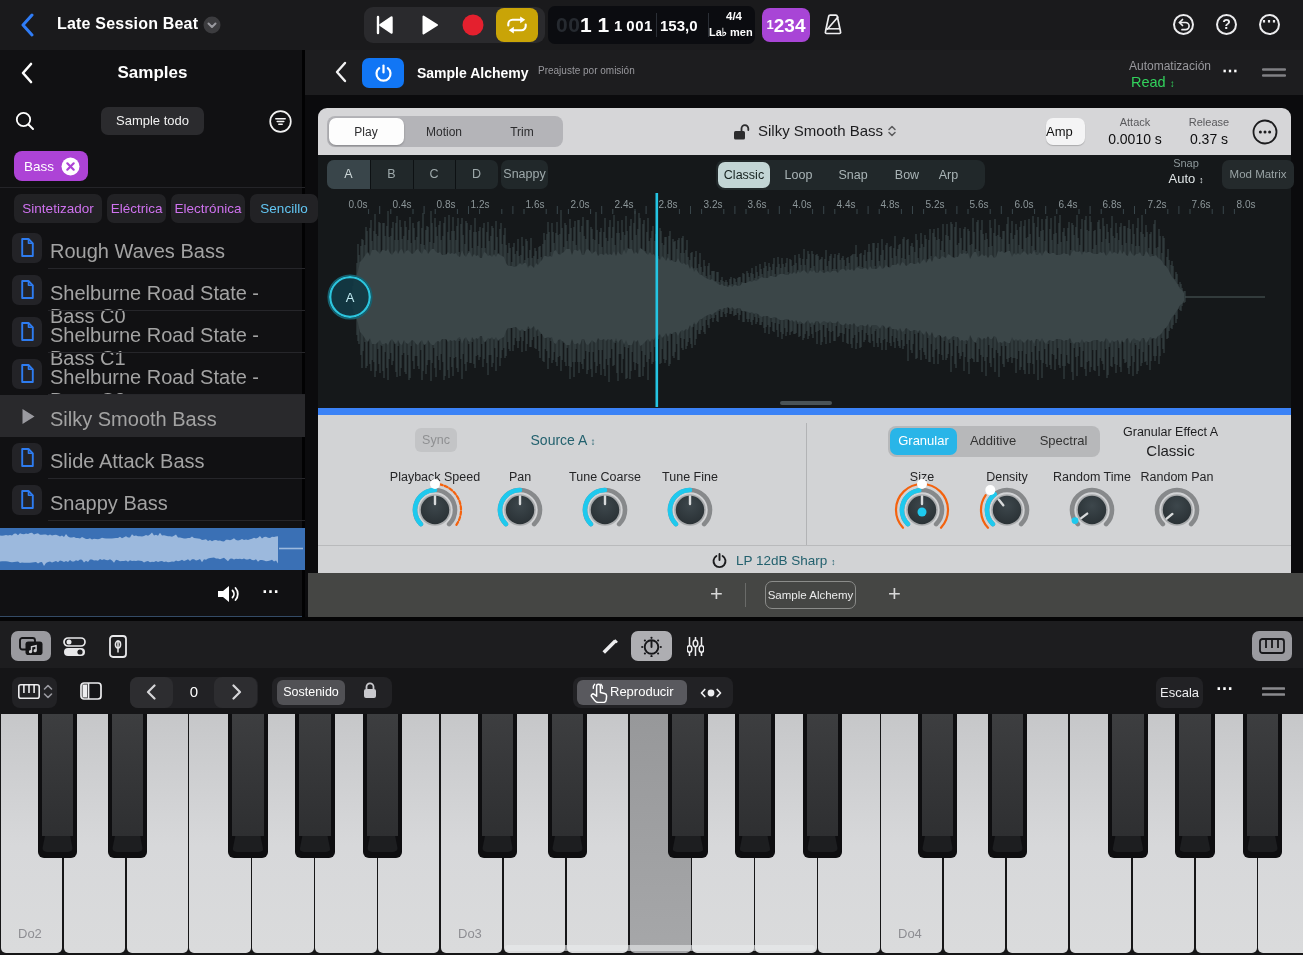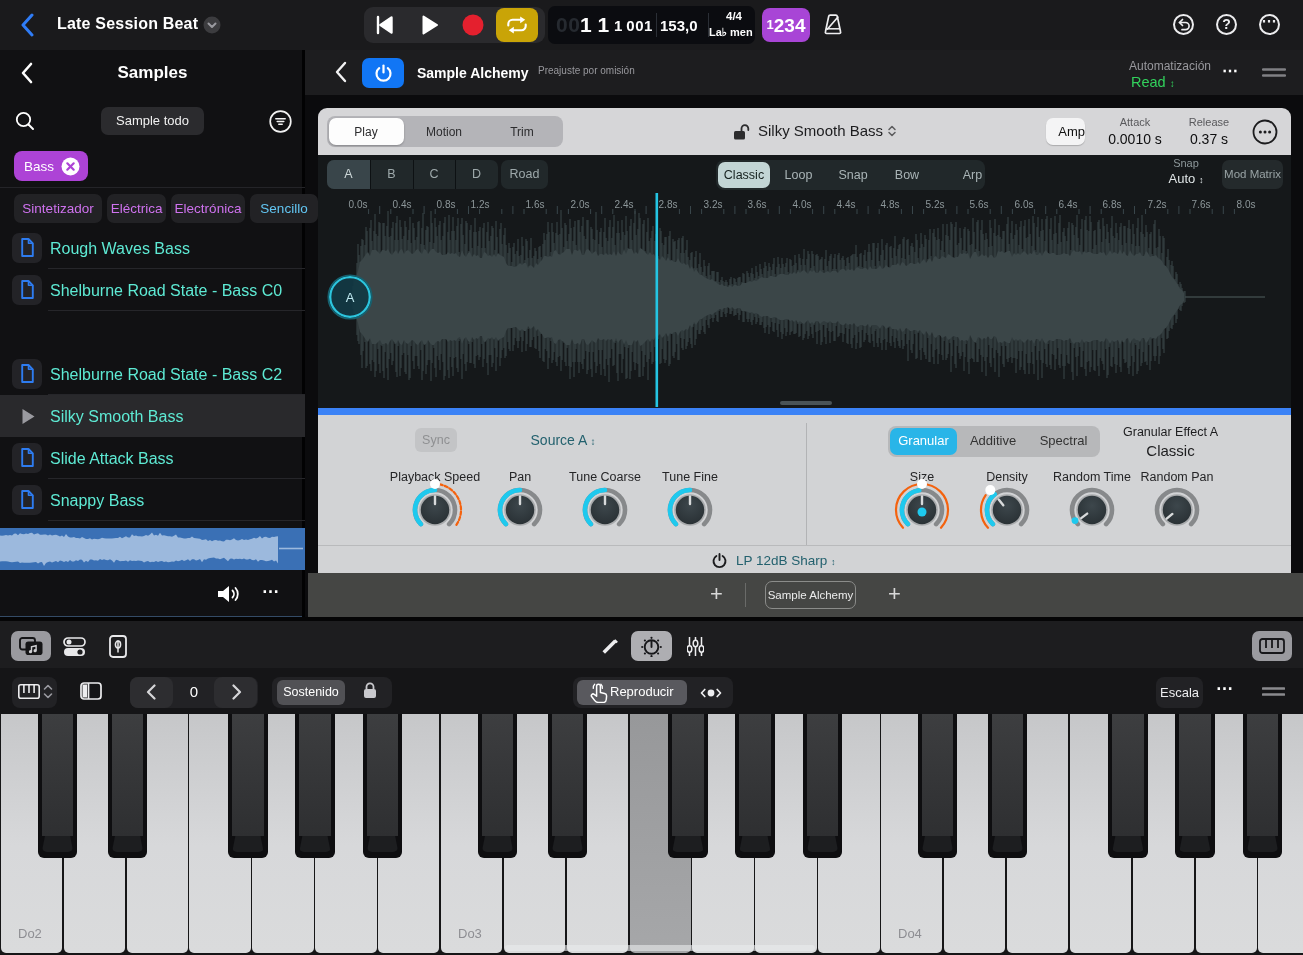--- a/index.html
+++ b/index.html
@@ -10,39 +10,39 @@
 .lcd{position:absolute;left:548px;top:6px;width:207px;height:38px;background:#0b0c10;border-radius:7px}
 .lcd .big{font-size:21px;font-weight:700;color:#fdfdfd}
 .lcddiv{position:absolute;top:7px;width:1px;height:24px;background:#2b2f36}
 .panel{position:absolute;left:0;top:50px;width:305px;height:570px;background:#111113;border-right:3px solid #020203}
 .ph{position:absolute;top:13px;left:0;width:305px;text-align:center;color:#fff;font-weight:700;font-size:17px}
 .btn-borrar{position:absolute;left:101px;top:57px;width:103px;height:28px;background:#2b2b2e;border-radius:7px;color:#f0f0f0;font-size:13px;text-align:center;line-height:28px}
 .chip-bass{position:absolute;left:14px;top:101px;height:30px;background:#ad43d6;border-radius:8px;color:#fff;font-size:13.5px;display:flex;align-items:center;padding:0 8px 0 10px}
 .catchip{position:absolute;top:144px;height:29px;background:#222225;border-radius:7px;color:#cf72ef;font-size:13.5px;text-align:center;display:flex;align-items:center;justify-content:center;padding:0 11px}
 .li-item{position:absolute;left:0;width:305px;height:42px}
 .li-ico{position:absolute;left:12px;top:6px;width:30px;height:30px;background:#232327;border-radius:7px}
-.li-tx{position:absolute;left:50px;top:13px;color:#5eead4;font-size:16px}
+.li-tx{position:absolute;left:50px;top:13px;color:#a3a3a3;font-size:20px}
 .li-div{position:absolute;left:48px;bottom:0;width:257px;height:1px;background:#26262a}
 .hdr2{position:absolute;left:305px;top:50px;width:998px;height:45px;background:#1d1d1f}
 .pwr{position:absolute;left:57px;top:8px;width:42px;height:30px;background:#1176f5;border-radius:7px}
 .win{position:absolute;left:318px;top:108px;width:973px;height:465px}
 .tbar{position:absolute;left:0;top:0;width:973px;height:47px;background:#d6d6d8;border-radius:9px 9px 0 0}
 .seg1{position:absolute;left:9px;top:8px;width:236px;height:31px;background:#b4b4b8;border-radius:8px}
 .seg1 .sel{position:absolute;left:2px;top:2px;width:75px;height:27px;background:#fdfdfd;border-radius:7px;box-shadow:0 1px 2px rgba(0,0,0,.25)}
 .seg1 span{position:absolute;top:9px;font-size:12px;color:#2c2c2e;width:78px;text-align:center}
-.amp{position:absolute;left:728px;top:10px;width:39px;height:27px;background:#f4f4f5;border-radius:7px;font-size:13px;color:#111;text-align:right;line-height:27px;box-shadow:0 1px 1px rgba(0,0,0,.2)}
+.amp{position:absolute;left:728px;top:10px;width:39px;height:27px;background:#f4f4f5;border-radius:7px;font-size:13px;color:#111;text-align:left;line-height:27px;box-shadow:0 1px 1px rgba(0,0,0,.2)}
 .env-l{position:absolute;top:8px;font-size:11px;color:#59595c;width:80px;text-align:center}
 .env-v{position:absolute;top:23px;font-size:14px;color:#0e0e0f;width:80px;text-align:center}
 .darkrow{position:absolute;left:0;top:47px;width:973px;height:253px;background:#15181a}
 .abcd{position:absolute;left:9px;top:5px;width:171px;height:29px;background:#21282a;border-radius:7px;overflow:hidden}
 .abcd i{position:absolute;top:0;width:1px;height:29px;background:#0d1113}
 .seg2{position:absolute;left:398px;top:5px;width:269px;height:30px;background:#21282a;border-radius:8px}
 .seg2 .sel{position:absolute;left:2px;top:2px;width:52px;height:26px;background:#c2d5d5;border-radius:7px}
 .s2lab{position:absolute;top:8px;font-size:12.5px;color:#a9b4b6;text-align:center}
-.mm{position:absolute;left:904px;top:5px;width:61px;height:29px;background:#242a2c;border-radius:7px;color:#99a3a5;font-size:11.5px;text-align:center;line-height:29px}
+.mm{position:absolute;left:904px;top:5px;width:72px;height:29px;background:#242a2c;border-radius:7px;color:#99a3a5;font-size:11.5px;text-align:center;line-height:29px}
 .rlab{position:absolute;top:44px;width:40px;text-align:center;font-size:10px;color:#8d979a}
 .ctl{position:absolute;left:0;top:300px;width:973px;height:137px;background:#d2d3d5;border-top:7px solid #3b82f6}
 .klab2{position:absolute;top:55px;font-size:12.5px;color:#252527;width:110px;text-align:center;font-weight:400}
 .teal{color:#23616e}
 .strip{position:absolute;left:308px;top:573px;width:995px;height:44px;background:#454644}
 .btoolbar{position:absolute;left:0;top:621px;width:1303px;height:47px;background:#1d1d1f}
 .gbtn{position:absolute;width:40px;height:30px;background:#9a9a9f;border-radius:7px}
 .keysrow{position:absolute;left:0;top:668px;width:1303px;height:46px;background:#151517}
 .kgrp{position:absolute;top:9px;height:31px;background:#222225;border-radius:8px}
 .kb{position:absolute;left:0;top:714px;width:1303px;height:241px;background:#161617}
@@ -140,20 +140,29 @@
     </div>
  <div class="li-item" style="top:219px">
       <div class="li-ico"></div>
       <svg class="abs" style="left:20px;top:10px" width="15" height="21">
         <path d="M2.2 2h6.3l4.3 4.3V19H2.2z" fill="none" stroke="#2e7cf0" stroke-width="1.9" stroke-linejoin="round"></path>
         <path d="M8.5 2v4.3h4.3" fill="none" stroke="#2e7cf0" stroke-width="1.6" stroke-linejoin="round"></path>
       </svg>
       <div class="li-tx">Shelburne Road State - Bass C0</div>
       <div class="li-div"></div>
     </div>
+ <div class="li-item" style="top:261px">
+      <div class="li-ico"></div>
+      <svg class="abs" style="left:20px;top:10px" width="15" height="21">
+        <path d="M2.2 2h6.3l4.3 4.3V19H2.2z" fill="none" stroke="#2e7cf0" stroke-width="1.9" stroke-linejoin="round"></path>
+        <path d="M8.5 2v4.3h4.3" fill="none" stroke="#2e7cf0" stroke-width="1.6" stroke-linejoin="round"></path>
+      </svg>
+      <div class="li-tx">Shelburne Road State - Bass C1</div>
+      <div class="li-div"></div>
+    </div>
  <div class="li-item" style="top:303px">
       <div class="li-ico"></div>
       <svg class="abs" style="left:20px;top:10px" width="15" height="21">
         <path d="M2.2 2h6.3l4.3 4.3V19H2.2z" fill="none" stroke="#2e7cf0" stroke-width="1.9" stroke-linejoin="round"></path>
         <path d="M8.5 2v4.3h4.3" fill="none" stroke="#2e7cf0" stroke-width="1.6" stroke-linejoin="round"></path>
       </svg>
       <div class="li-tx">Shelburne Road State - Bass C2</div>
       <div class="li-div"></div>
     </div>
  <div class="li-item" style="top:345px;background:#29292c">
@@ -244,28 +253,28 @@
   <div class="abcd">
    <div class="abs" style="left:0;top:0;width:43px;height:29px;background:#39454a"></div>
    <i style="left:43px"></i>
         <i style="left:86px"></i>
         <i style="left:128px"></i>
    <div class="abs" style="left:0;top:7px;width:43px;text-align:center;font-size:12.5px;color:#cdd7d8">A</div>
    <div class="abs" style="left:43px;top:7px;width:43px;text-align:center;font-size:12.5px;color:#9ea9ab">B</div>
    <div class="abs" style="left:86px;top:7px;width:42px;text-align:center;font-size:12.5px;color:#9ea9ab">C</div>
    <div class="abs" style="left:128px;top:7px;width:43px;text-align:center;font-size:12.5px;color:#9ea9ab">D</div>
   </div>
-  <div class="abs" style="left:183px;top:5px;width:47px;height:29px;background:#21282a;border-radius:7px;color:#9ea9ab;font-size:12.5px;text-align:center;line-height:29px">Road</div>
+  <div class="abs" style="left:183px;top:5px;width:47px;height:29px;background:#21282a;border-radius:7px;color:#9ea9ab;font-size:12.5px;text-align:center;line-height:29px">Snappy</div>
   <div class="seg2">
    <div class="sel"></div>
    <div class="s2lab" style="left:2px;width:52px;color:#16211f;font-weight:400">Classic</div>
    <div class="s2lab" style="left:56px;width:53px">Loop</div>
    <div class="s2lab" style="left:110px;width:54px">Snap</div>
    <div class="s2lab" style="left:165px;width:52px">Bow</div>
-   <div class="s2lab" style="left:232px;width:49px">Arp</div>
+   <div class="s2lab" style="left:208px;width:49px">Arp</div>
   </div>
   <div class="abs" style="left:838px;top:2px;width:60px;text-align:center;font-size:11px;color:#8d979a">Snap</div>
   <div class="abs" style="left:838px;top:16px;width:60px;text-align:center;font-size:13px;color:#dfe5e6">Auto <span style="font-size:9px">↕</span></div>
   <div class="mm">Mod Matrix</div>
   <div class="rlab" style="left:20px">0.0s</div>
       <div class="rlab" style="left:64px">0.4s</div>
       <div class="rlab" style="left:108px">0.8s</div>
       <div class="rlab" style="left:142px">1.2s</div>
       <div class="rlab" style="left:197px">1.6s</div>
       <div class="rlab" style="left:242px">2.0s</div>

